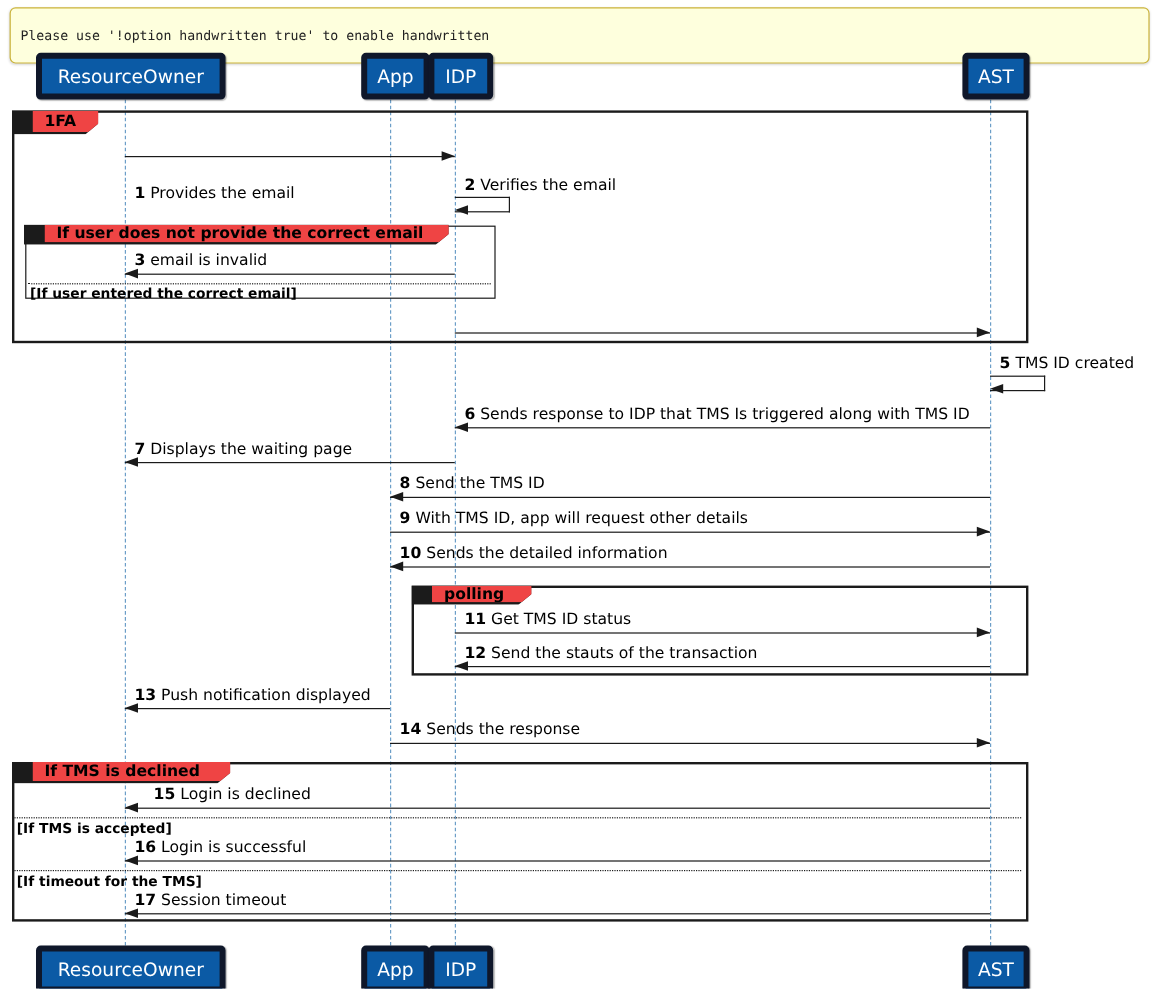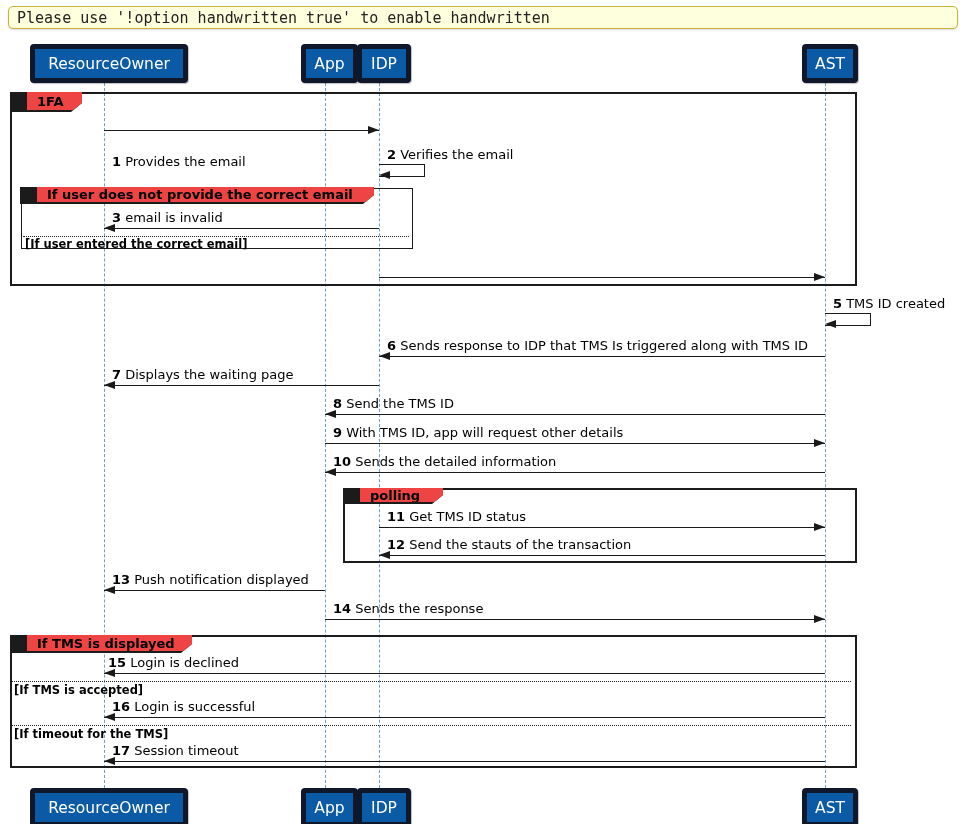--- a/index.html
+++ b/index.html
@@ -1,22 +1,22 @@
 <!DOCTYPE html>
 <html><head>
 <meta charset="utf-8">
 <style>
   html,body { margin:0; padding:0; background:#ffffff; }
   .canvas { position:relative; width:965px; height:824px; background:#ffffff;
             font-family:"DejaVu Sans", sans-serif; overflow:hidden; }
 
   .note { position:absolute; left:8px; top:6px; width:932px; height:21px;
           background:#FEFFDD; border:1.5px solid #CBB43B; border-radius:5px;
-          display:flex; align-items:center; padding:0 8px;
-          font-family:"DejaVu Sans Mono", monospace; font-size:15px; color:#222;
+          display:flex; align-items:center; padding:12px 8px;
+          font-family:"DejaVu Sans Mono", monospace; font-size:11px; color:#222;
           box-shadow:0 1px 2px rgba(0,0,0,0.15); z-index:6; }
 
   .participant { position:absolute; height:29px; background:#0B5AA5;
                  border:5px solid #0f172a; border-radius:4px; color:#ffffff;
                  font-size:15.5px; display:flex; align-items:center; justify-content:center;
                  box-shadow:1px 1px 1px rgba(0,0,0,0.25); z-index:6; }
 
   .lifeline { position:absolute; top:73px; height:715px; width:0;
               border-left:1px dashed #6C9EC8; z-index:1; }
 
@@ -105,21 +105,21 @@
     <div class="tab" style="width:100px; height:16px;">
       <div class="tab-in">
           <span class="tab-label">polling</span>
         </div>
     </div>
   </div>
 
   <div class="frame" style="left:10px; top:635px; width:843px; height:129px;">
     <div class="tab" style="width:182px; height:18px;">
       <div class="tab-in">
-          <span class="tab-label">If TMS is displayed</span>
+          <span class="tab-label">If TMS is declined</span>
         </div>
     </div>
   </div>
 
   <div class="divider-line" style="left:23px; top:236px; width:386px;"></div>
   <div class="divider-label" style="left:25px; top:237px;">[If user entered the correct email]</div>
 
   <div class="divider-line" style="left:12px; top:681px; width:839px;"></div>
   <div class="divider-label" style="left:14px; top:683px;">[If TMS is accepted]</div>
 
@@ -160,21 +160,21 @@
     <div class="arr right" style="left: 814px; top: 523px;"></div>
     <div class="msg-label" style="left: 387px; top: 537px;"><b>12</b> Send the stauts of the transaction</div>
     <div class="msg-line" style="left: 379px; top: 555px; width: 446px;"></div>
     <div class="arr left" style="left: 379px; top: 551px;"></div>
     <div class="msg-label" style="left: 112px; top: 572px;"><b>13</b> Push notification displayed</div>
     <div class="msg-line" style="left: 104px; top: 590px; width: 221px;"></div>
     <div class="arr left" style="left: 104px; top: 586px;"></div>
     <div class="msg-label" style="left: 333px; top: 601px;"><b>14</b> Sends the response</div>
     <div class="msg-line" style="left: 325px; top: 619px; width: 500px;"></div>
     <div class="arr right" style="left: 814px; top: 615px;"></div>
-    <div class="msg-label" style="left: 108px; top: 655px;"><b>15</b> Login is declined</div>
+    <div class="msg-label" style="left: 128px; top: 655px;"><b>15</b> Login is declined</div>
     <div class="msg-line" style="left: 104px; top: 673px; width: 721px;"></div>
     <div class="arr left" style="left: 104px; top: 669px;"></div>
     <div class="msg-label" style="left: 112px; top: 699px;"><b>16</b> Login is successful</div>
     <div class="msg-line" style="left: 104px; top: 717px; width: 721px;"></div>
     <div class="arr left" style="left: 104px; top: 713px;"></div>
     <div class="msg-label" style="left: 112px; top: 743px;"><b>17</b> Session timeout</div>
     <div class="msg-line" style="left: 104px; top: 761px; width: 721px;"></div>
     <div class="arr left" style="left: 104px; top: 757px;"></div>
   </div>
 

